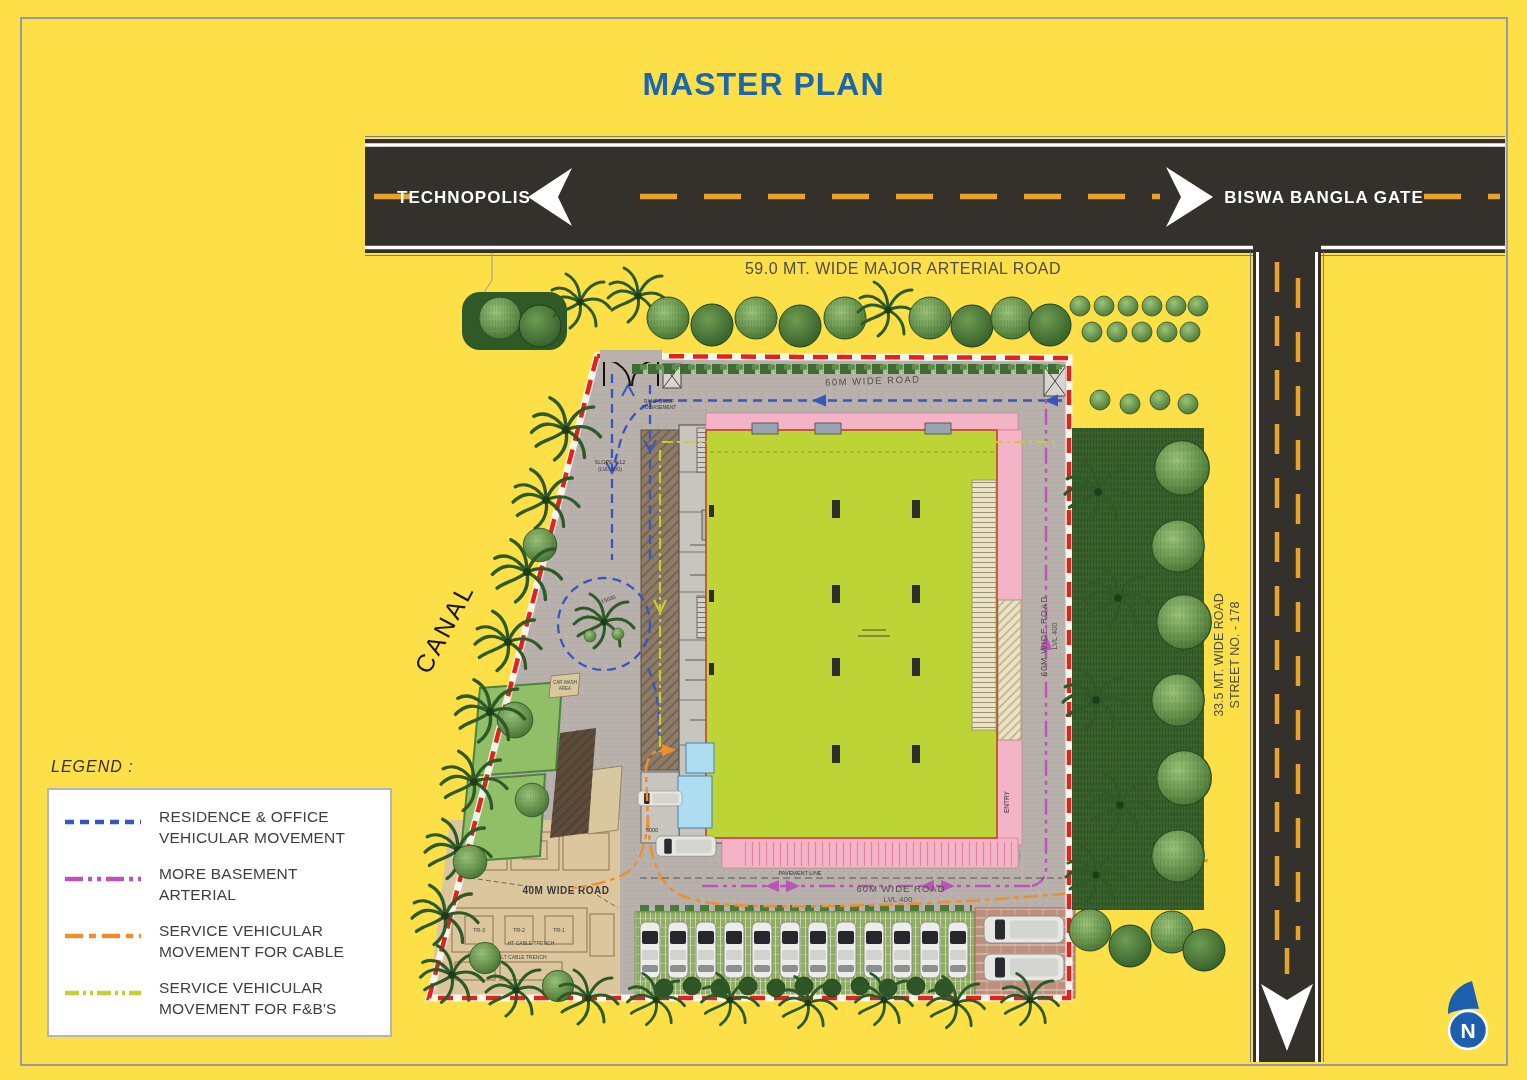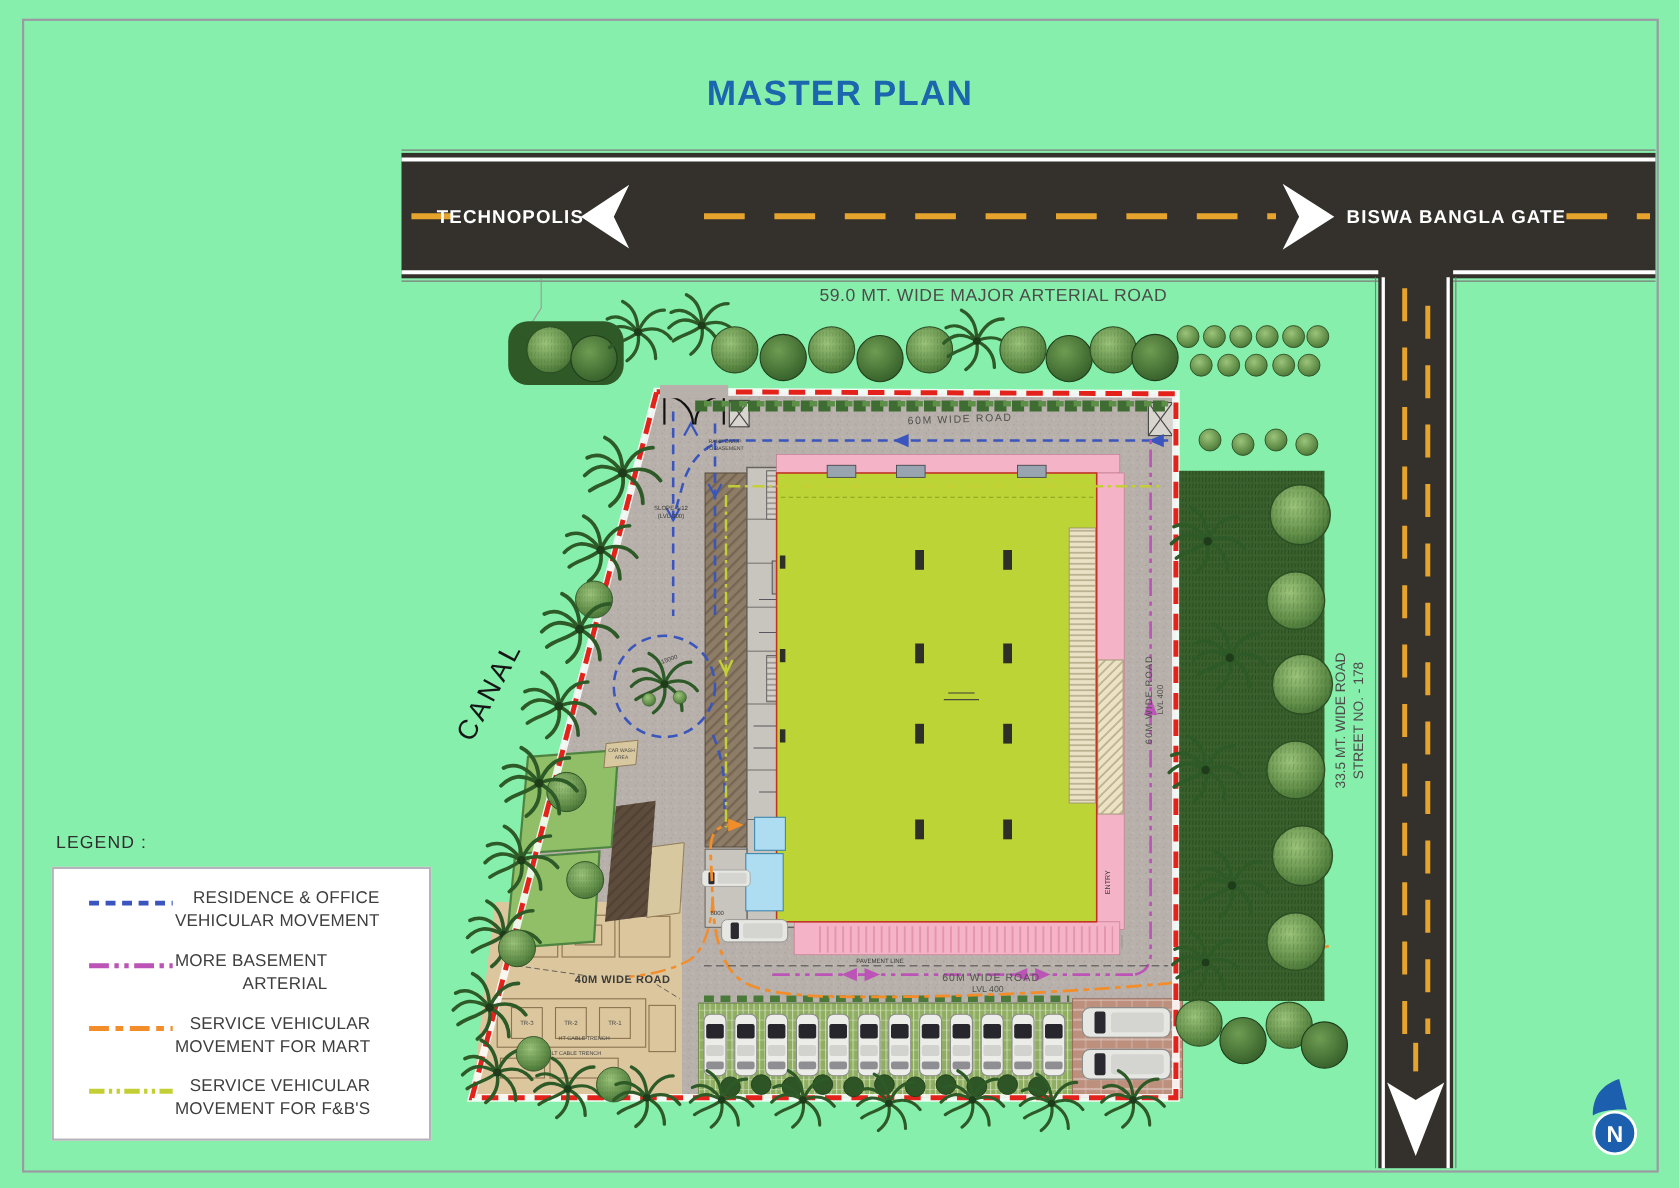--- a/index.html
+++ b/index.html
@@ -1,27 +1,27 @@
 <!DOCTYPE html>
 <html><head>
 <meta charset="utf-8">
 <style>
   html,body{margin:0;padding:0;background:#ffffff;}
-  .canvas{position:relative;width:1527px;height:1080px;background:#86efac;overflow:hidden;
+  .canvas{position:relative;width:1527px;height:1080px;background:#fde047;overflow:hidden;
           font-family:"Liberation Sans",sans-serif;}
   .frame{position:absolute;left:20px;top:17px;width:1484px;height:1045px;
          border:2px solid #9b9aa2;pointer-events:none;}
   .title{position:absolute;left:0;top:66px;width:100%;text-align:center;
          font-size:32px;font-weight:bold;letter-spacing:1px;color:#1c66ae;}
   .plan-svg{position:absolute;left:0;top:0;}
   
   .legend{position:absolute;left:47px;top:758px;width:345px;color:#3d3d3d;}
-  .legend-heading{font-size:16px;letter-spacing:1px;margin:0 0 12px 4px;color:#2e2e2e;}
+  .legend-heading{font-size:16px;letter-spacing:1px;margin:0 0 12px 4px;color:#2e2e2e;font-style:italic;}
   .legend-box{border:2px solid #b5b4ba;background:#fff;padding:16px 10px 14px 14px;}
-  .legend-item{display:flex;align-items:flex-start;margin-bottom:15px;text-align:right;}
+  .legend-item{display:flex;align-items:flex-start;margin-bottom:15px;}
   .legend-item:last-child{margin-bottom:2px;}
   .legend-swatch{flex:0 0 96px;padding-top:7px;}
   .legend-text{font-size:15.5px;line-height:21px;letter-spacing:0.2px;color:#3f3f3f;}
 </style>
 </head>
 <body>
 
 <div class="canvas">
 
   <div class="frame"></div>
@@ -557,21 +557,21 @@
         </div>
       </div>
       <div class="legend-item">
         <div class="legend-swatch">
           <svg width="80" height="10">
               <line x1="2" y1="5" x2="78" y2="5" stroke-width="4.5" stroke-dasharray="18 6 7 6" stroke="#f28d2a"></line>
             </svg>
         </div>
         <div class="legend-text">
           <div>SERVICE VEHICULAR</div>
-          <div>MOVEMENT FOR MART</div>
+          <div>MOVEMENT FOR CABLE</div>
         </div>
       </div>
       <div class="legend-item">
         <div class="legend-swatch">
           <svg width="80" height="10">
               <line x1="2" y1="5" x2="78" y2="5" stroke-width="4.5" stroke-dasharray="14 4 3 4 3 4" stroke="#c3d035"></line>
             </svg>
         </div>
         <div class="legend-text">
           <div>SERVICE VEHICULAR</div>

